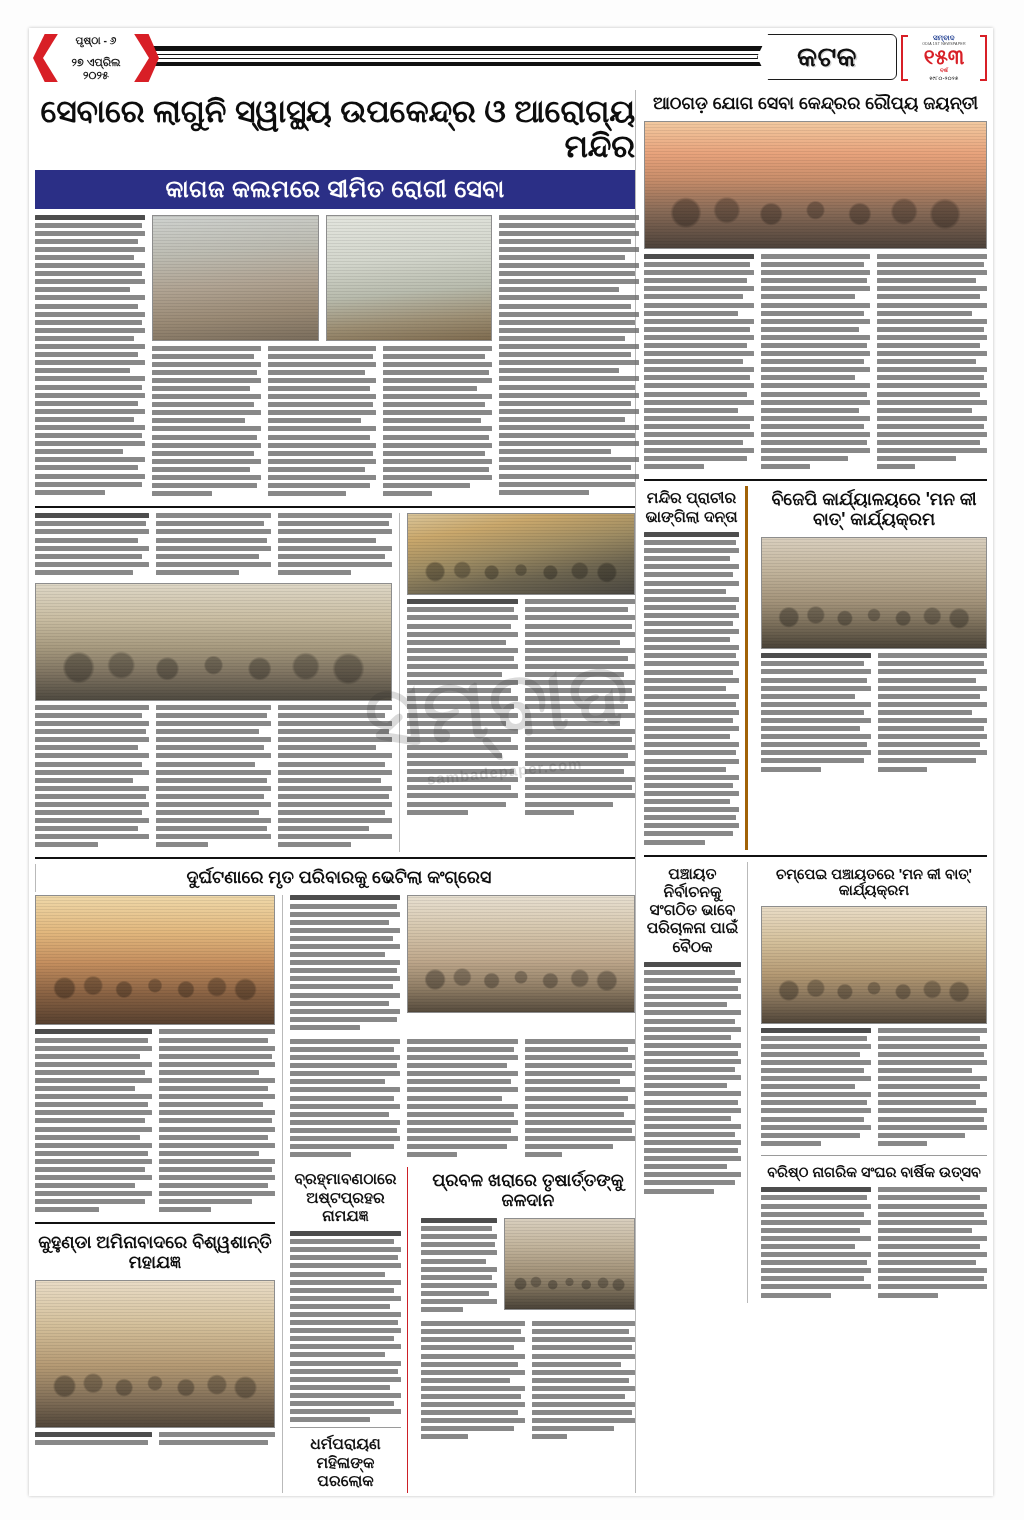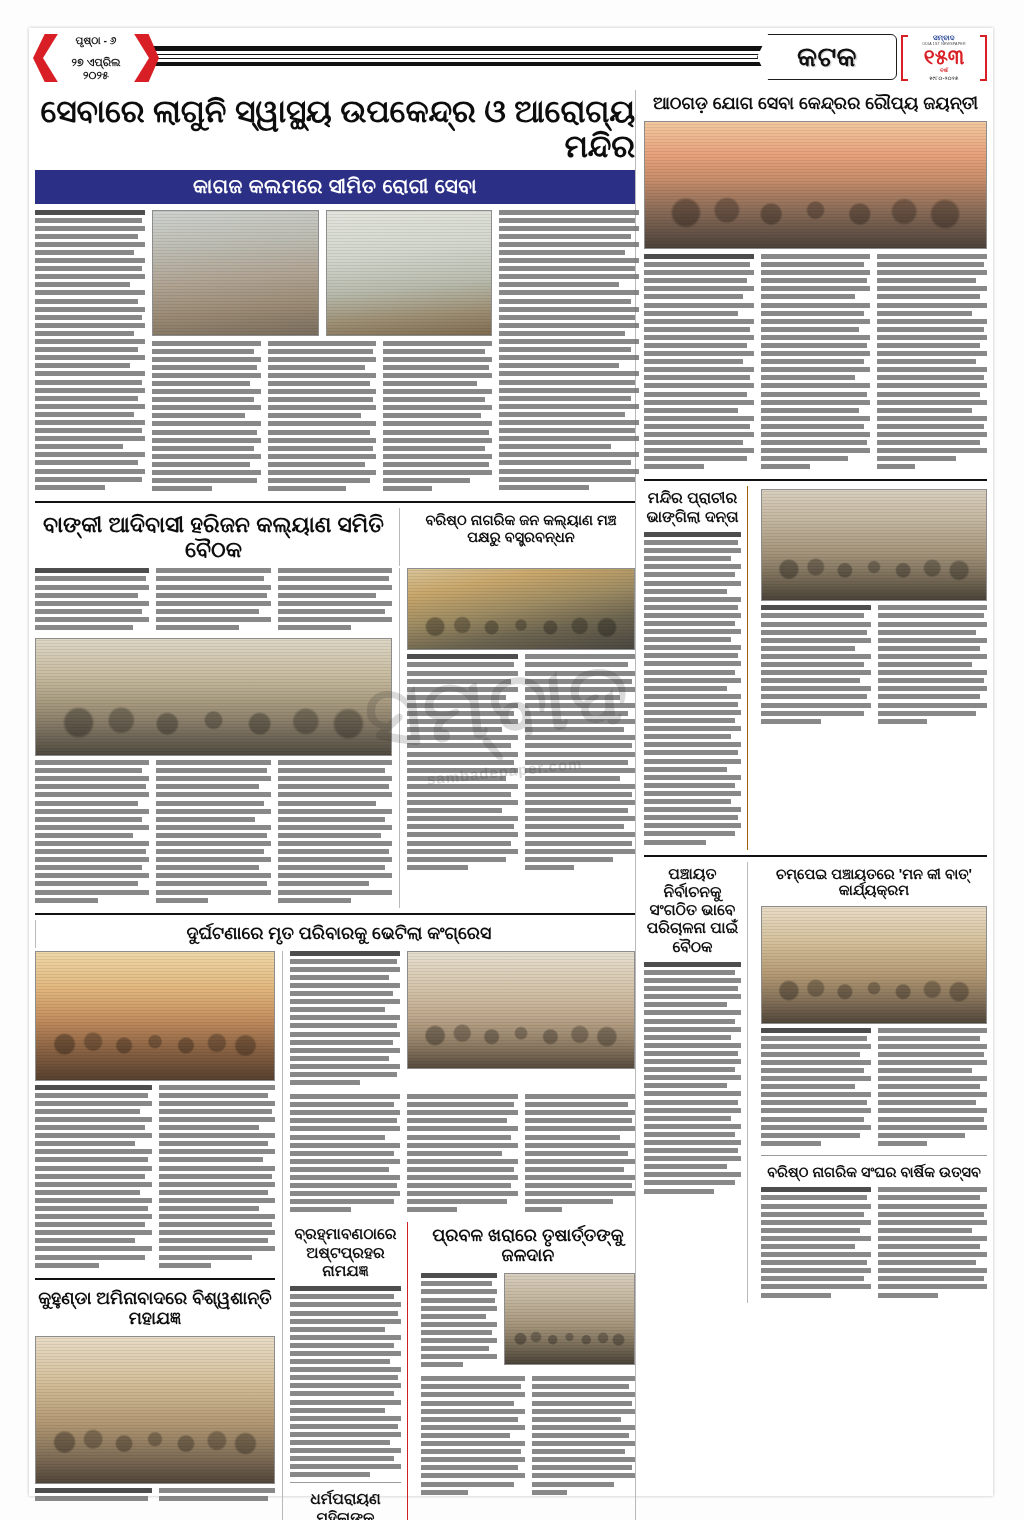--- a/index.html
+++ b/index.html
@@ -78,21 +78,21 @@
   .body-wrap { display: flex; gap: 0; padding: 0 6px; }
   .col-left  { width: 600px; }
   .col-right { width: 352px; padding-left: 8px; border-left: 1px solid #b9b9b9; }
 
   h1.lead {
     font-size: 31.5px; font-weight: 900; text-align: right; color: #0d0d0d;
     letter-spacing: -0.2px; line-height: 1.12; padding: 4px 0 2px;
   }
   .subbar {
     background: #2b2f86; color: #fff; text-align: center;
-    font-size: 20px; font-weight: 800; letter-spacing: .4px;
+    font-size: 24px; font-weight: 800; letter-spacing: .4px;
     padding: 5px 0 6px; margin: 3px 0 6px;
   }
   h2.head {
     font-size: 22px; font-weight: 900; text-align: center; color: #0d0d0d;
     line-height: 1.14; padding: 4px 0 4px;
   }
   h2.head.sm { font-size: 17.5px; }
   h2.head.xs { font-size: 14.5px; }
   h3.head2 {
     font-size: 15.5px; font-weight: 900; text-align: center; color: #111;
@@ -359,28 +359,20 @@
                 <div class="ln w94"></div>
                 <div class="ln w100"></div>
               <div class="ln w97"></div>
                 <div class="ln w64"></div>
             </div>
           </div>
         </div>
 
         <hr class="thick">
 
-        <div class="cols">
-          <div class="tcol" style="flex:0 0 357px">
-            <h2 class="head">ବାଙ୍କୀ ଆଦିବାସୀ ହରିଜନ କଲ୍ୟାଣ ସମିତି ବୈଠକ</h2>
-          </div>
-          <div class="tcol" style="flex:1;border-left:1px solid #b9b9b9;padding-left:7px">
-            <h2 class="head xs">ବରିଷ୍ଠ ନାଗରିକ ଜନ କଲ୍ୟାଣ ମଞ୍ଚ ପକ୍ଷରୁ ବସ୍ତ୍ରବନ୍ଧନ</h2>
-          </div>
-        </div>
 
         <div class="cols" style="margin-top:2px">
 
           <div class="tcol" style="flex:0 0 357px">
             <div class="cols">
               <div class="tcol">
                 <div class="para">
                   <div class="ln w100 dark"></div>
                     <div class="ln w97"></div>
                     <div class="ln w100"></div>
@@ -948,21 +940,21 @@
               <div class="ln w100"></div>
                 <div class="ln w72"></div>
                 <div class="ln w34"></div>
             </div>
           </div>
         </div>
 
         <hr class="thick">
 
         <div class="cols">
-          <div class="tcol" style="flex:0 0 104px;border-right:1px solid #a16207;padding-right:6px">
+          <div class="tcol" style="flex:0 0 104px;border-right:3px solid #a16207;padding-right:6px">
             <h3 class="head2">ମନ୍ଦିର ପ୍ରାଚୀର ଭାଙ୍ଗିଲା ଦନ୍ତା</h3>
             <div class="para" style="margin-top:3px">
               <div class="ln w100 dark"></div>
                 <div class="ln w97"></div>
                 <div class="ln w100"></div>
               <div class="ln w90"></div>
                 <div class="ln w100"></div>
                 <div class="ln w94"></div>
               <div class="ln w100"></div>
                 <div class="ln w86"></div>
@@ -994,20 +986,21 @@
               <div class="ln w90"></div>
                 <div class="ln w100"></div>
                 <div class="ln w97"></div>
               <div class="ln w100"></div>
                 <div class="ln w94"></div>
                 <div class="ln w64"></div>
             </div>
           </div>
 
           <div class="tcol" style="flex:1;padding-left:6px">
+            <h2 class="head sm">ବିଜେପି କାର୍ଯ୍ୟାଳୟରେ 'ମନ କୀ ବାତ୍' କାର୍ଯ୍ୟକ୍ରମ</h2>
             <div class="photo ph-office" style="height:112px;margin-top:3px">
               <div class="ph-overlay"></div>
                 <div class="ph-grain"></div>
             </div>
             <div class="cols" style="margin-top:4px">
               <div class="tcol">
                 <div class="para">
                   <div class="ln w100 dark"></div>
                     <div class="ln w94"></div>
                     <div class="ln w100"></div>

